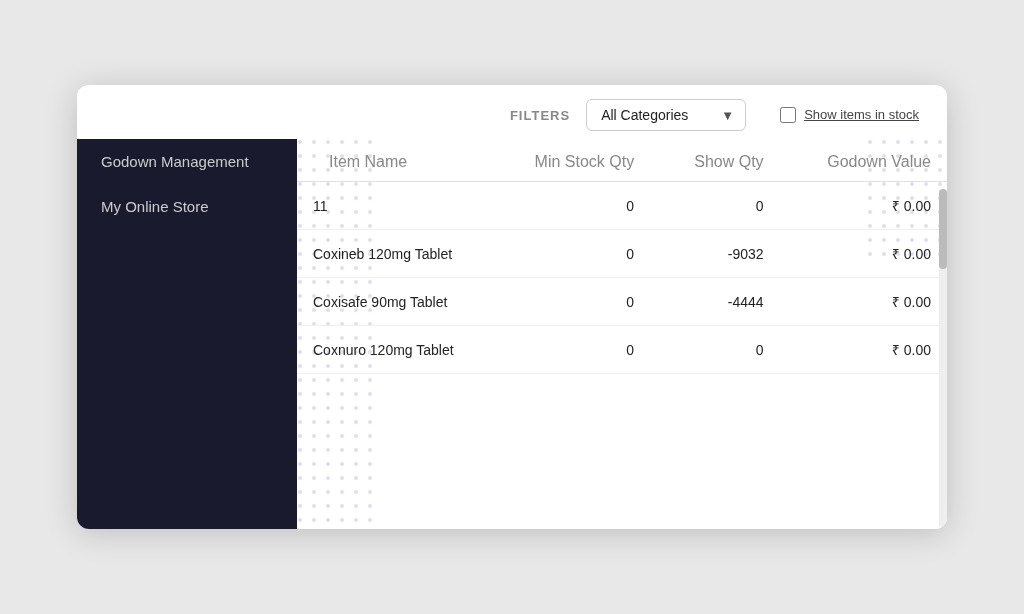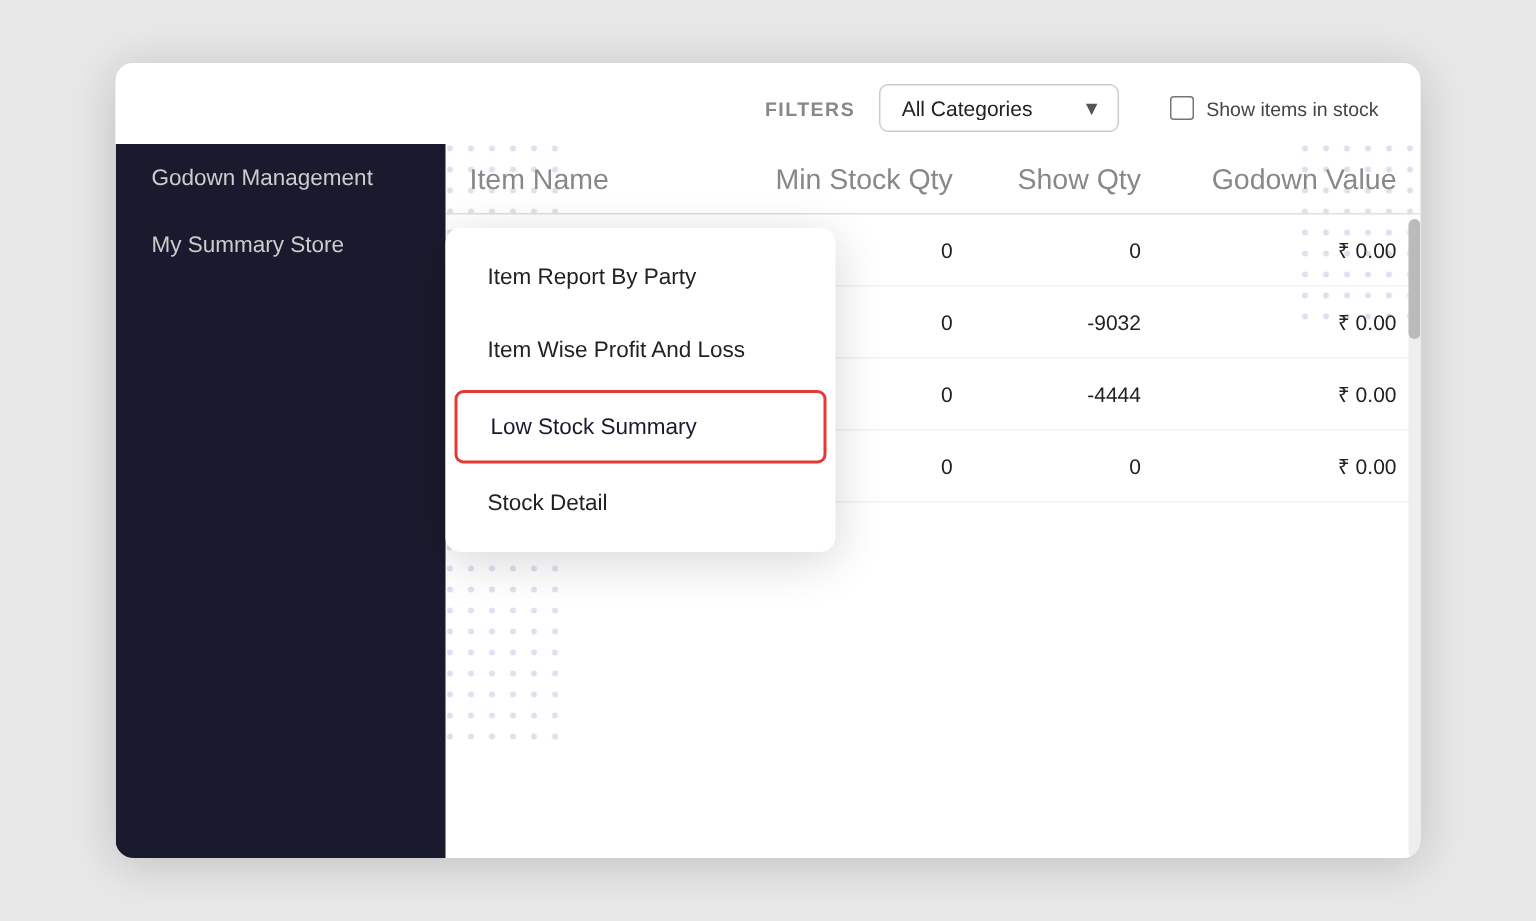--- a/index.html
+++ b/index.html
@@ -9,21 +9,21 @@
       justify-content: center;
       align-items: center;
       height: 100vh;
       font-family: 'Segoe UI', Arial, sans-serif;
     }
     .window {
       background: #fff;
       border-radius: 12px;
       box-shadow: 0 4px 32px rgba(0,0,0,0.18);
       width: 870px;
-      height: 530px;
+      height: 444px;
       overflow: hidden;
       display: flex;
       flex-direction: column;
       position: relative;
     }
     
     .top-bar {
       display: flex;
       align-items: center;
       justify-content: flex-end;
@@ -57,25 +57,26 @@
       position: absolute;
       right: 12px;
       top: 50%;
       transform: translateY(-50%);
       pointer-events: none;
       color: #555;
       font-size: 13px;
     }
     .checkbox-row {
       display: flex;
-      align-items: flex-end;
+      align-items: flex-start;
       gap: 8px;
       font-size: 13px;
       color: #444;
       margin-left: 18px;
+      text-decoration: underline;
     }
     .checkbox-row input[type=checkbox] {
       width: 16px; height: 16px;
       border: 1.5px solid #bbb;
       border-radius: 2px;
       accent-color: #5b5be6;
     }
     
     .main-area {
       display: flex;
@@ -166,24 +167,24 @@
       width: 100%;
       border-collapse: collapse;
       font-size: 14px;
       position: relative;
       z-index: 2;
     }
     thead tr {
       border-bottom: 1.5px solid #e0e0e0;
     }
     thead th {
-      padding: 14px 16px 10px 16px;
+      padding: 14px 16px 10px 32px;
       color: #888;
       font-weight: 500;
-      font-size: 19px;
+      font-size: 16px;
       text-align: left;
     }
     thead th:last-child, thead th:nth-child(2), thead th:nth-child(3) {
       text-align: right;
     }
     tbody tr {
       border-bottom: 1px solid #f0f0f0;
     }
     tbody td {
       padding: 14px 16px;
@@ -227,29 +228,23 @@
     <label class="checkbox-row">
       <input type="checkbox" style="">
       <span>Show items in stock</span>
     </label>
   </div>
 
   <div class="main-area">
 
     <div class="sidebar">
       <div class="sidebar-item">Godown Management</div>
-      <div class="sidebar-item">My Summary Store</div>
+      <div class="sidebar-item">My Online Store</div>
     </div>
 
-    <div class="dropdown-menu">
-      <div class="dropdown-menu-item">Item Report By Party</div>
-      <div class="dropdown-menu-item">Item Wise Profit And Loss</div>
-      <div class="dropdown-menu-item selected">Low Stock Summary</div>
-      <div class="dropdown-menu-item">Stock Detail</div>
-    </div>
 
     <div class="table-area">
 
       <svg class="dot-pattern" xmlns="http://www.w3.org/2000/svg" width="80" height="400">
         <pattern id="dots-l" x="0" y="0" width="14" height="14" patternUnits="userSpaceOnUse">
           <circle cx="3" cy="3" r="2" fill="#d0d4e8" opacity="0.7"></circle>
         </pattern>
         <rect width="80" height="400" fill="url(#dots-l)"></rect>
       </svg>
       <svg class="dot-pattern-right" xmlns="http://www.w3.org/2000/svg" width="80" height="120">

